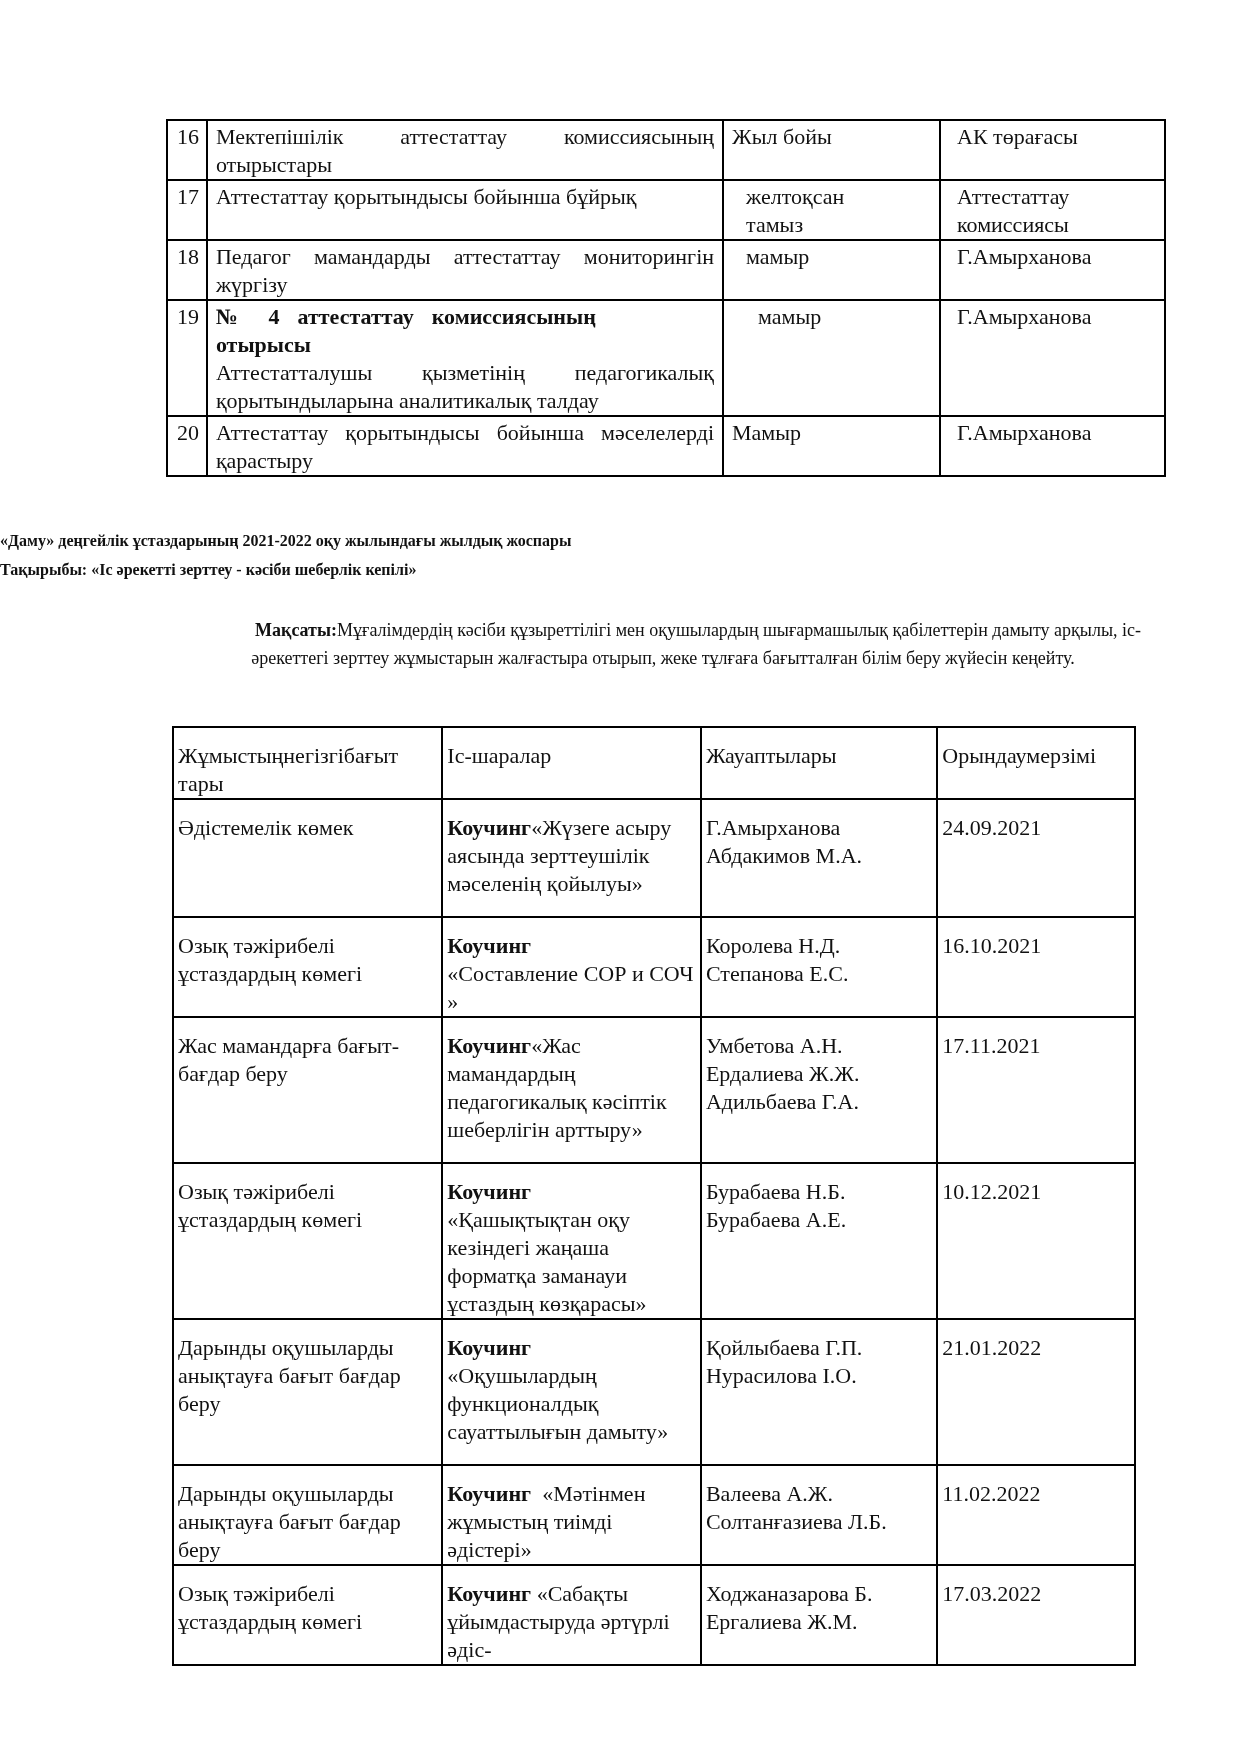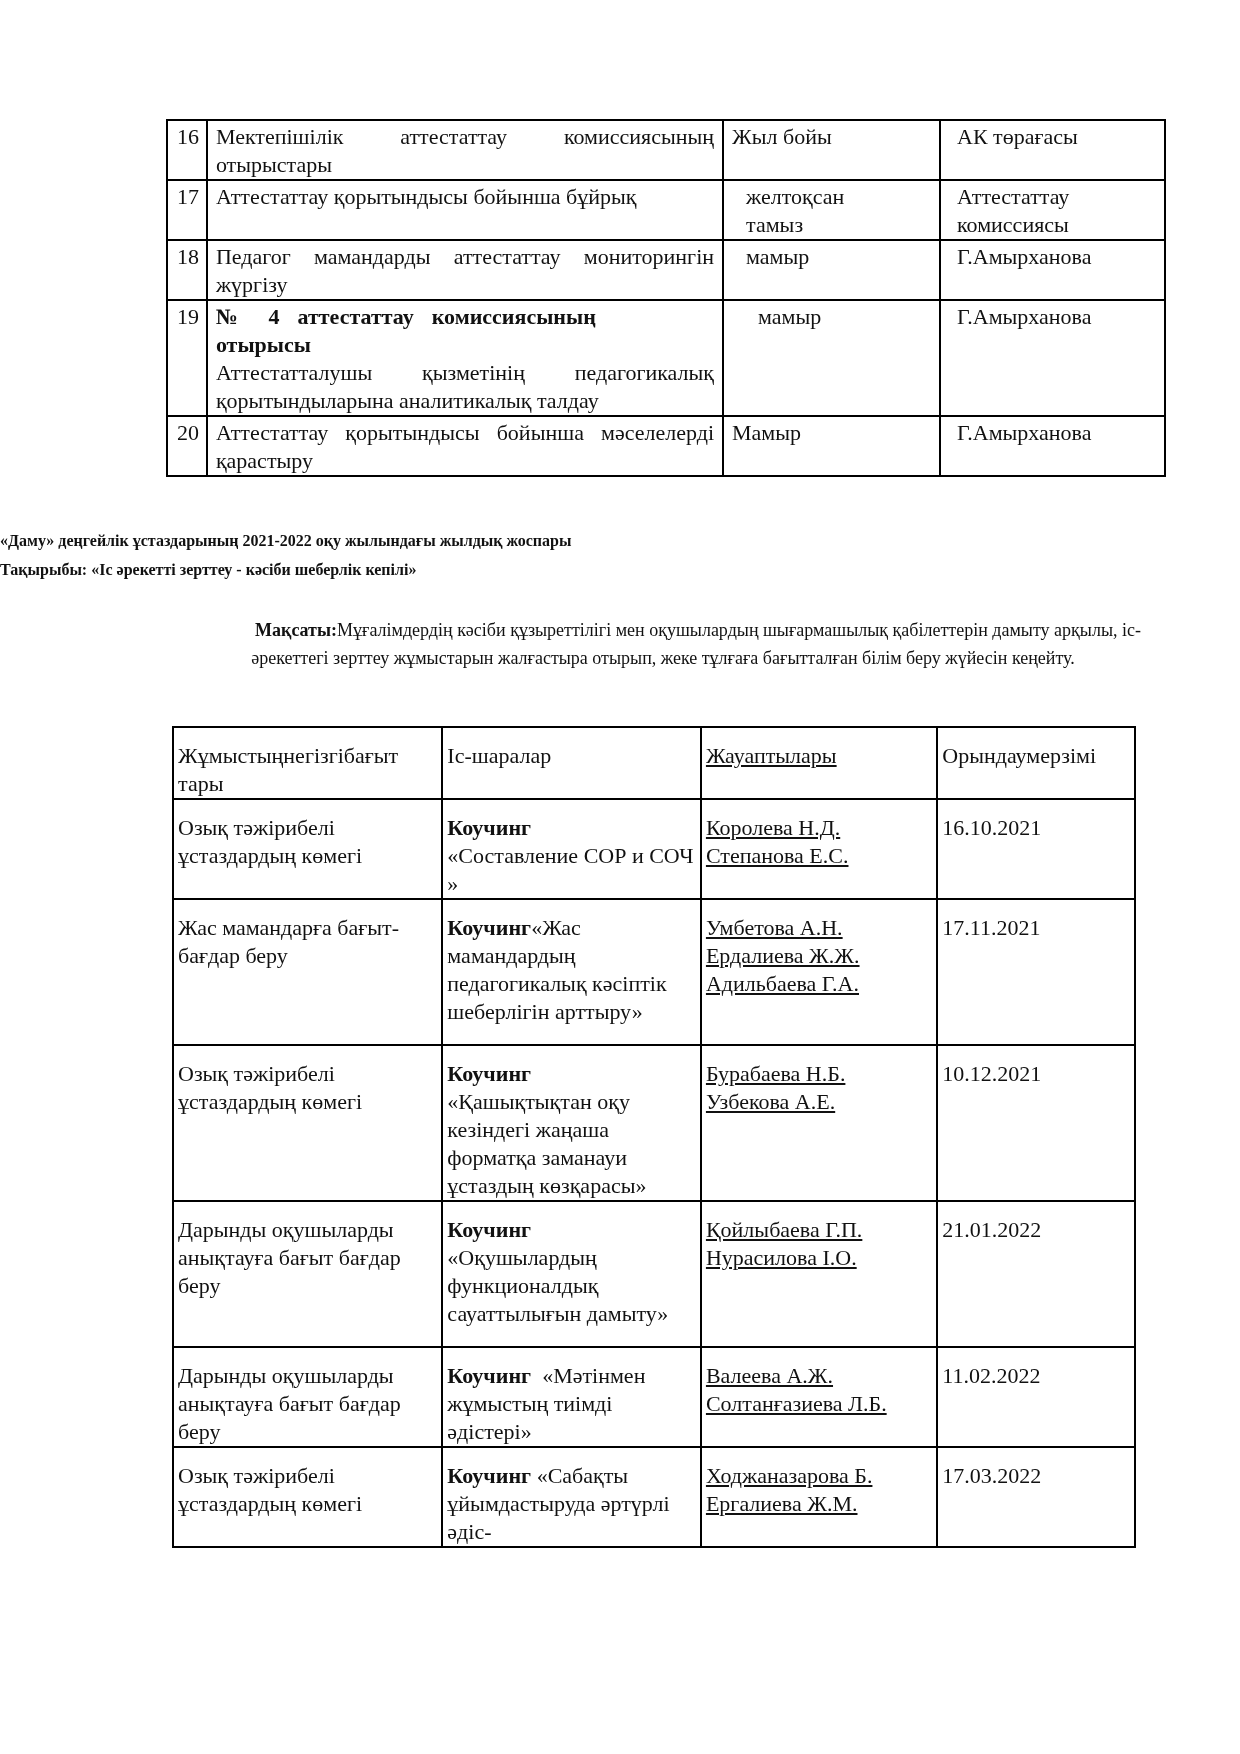--- a/index.html
+++ b/index.html
@@ -18,21 +18,21 @@
   .b { font-weight: bold; }
   .title { position: absolute; left: 0; width: 1136px; text-align: left; font-weight: bold; font-size: 16px; line-height: 28px; }
   #title1 { top: 527px; }
   #title2 { top: 556px; }
   .goal { position: absolute; left: 178px; top: 616px; width: 970px; font-size: 18px; line-height: 28px; text-align: center; }
   .goal .lbl { font-weight: bold; }
   #t2 { left: 172px; top: 726px; width: 964px; }
   #t2 td { padding: 14px 4px 0 4px; }
   #t2 td.c1 { width: 262px; }
   #t2 td.c2 { width: 252px; }
-  #t2 td.c3 { width: 232px; text-decoration: underline; }
+  #t2 td.c3 { width: 232px; }
   #t2 td.c4 { width: 190px; margin-top: 24px; }
 </style>
 </head>
 <body>
 
 <div class="page">
 
   <table id="t1">
     <tbody>
       <tr style="height:52px">
@@ -79,20 +79,29 @@
   </div>
 
   <table id="t2">
     <tbody>
       <tr style="height:58px">
         <td class="c1">Жұмыстыңнегізгібағыт тары</td>
         <td class="c2">Іс-шаралар</td>
         <td class="c3">Жауаптылары</td>
         <td class="c4">Орындаумерзімі</td>
       </tr>
+      <tr style="height:118px">
+        <td class="c1">Әдістемелік көмек</td>
+        <td class="c2"><span class="b">Коучинг</span><span>«Жүзеге асыру аясында зерттеушілік мәселенің қойылуы»</span></td>
+        <td class="c3">
+            <div>Г.Амырханова</div>
+            <div>Абдакимов М.А.</div>
+          </td>
+        <td class="c4">24.09.2021</td>
+      </tr>
       <tr style="height:90px">
         <td class="c1">Озық тәжірибелі ұстаздардың көмегі</td>
         <td class="c2">
             <div class="b">Коучинг</div>
             <div>«Составление СОР и СОЧ »</div>
           </td>
         <td class="c3">
             <div>Королева Н.Д.</div>
             <div>Степанова Е.С.</div>
           </td>
@@ -109,21 +118,21 @@
         <td class="c4">17.11.2021</td>
       </tr>
       <tr style="height:146px">
         <td class="c1">Озық тәжірибелі ұстаздардың көмегі</td>
         <td class="c2">
             <div class="b">Коучинг</div>
             <div>«Қашықтықтан оқу кезіндегі жаңаша форматқа заманауи ұстаздың көзқарасы»</div>
           </td>
         <td class="c3">
             <div>Бурабаева Н.Б.</div>
-            <div>Узбекова А.Е.</div>
+            <div>Бурабаева А.Е.</div>
           </td>
         <td class="c4">10.12.2021</td>
       </tr>
       <tr style="height:146px">
         <td class="c1">Дарынды оқушыларды анықтауға бағыт бағдар беру</td>
         <td class="c2">
             <div class="b">Коучинг</div>
             <div>«Оқушылардың функционалдық сауаттылығын дамыту»</div>
           </td>
         <td class="c3">

